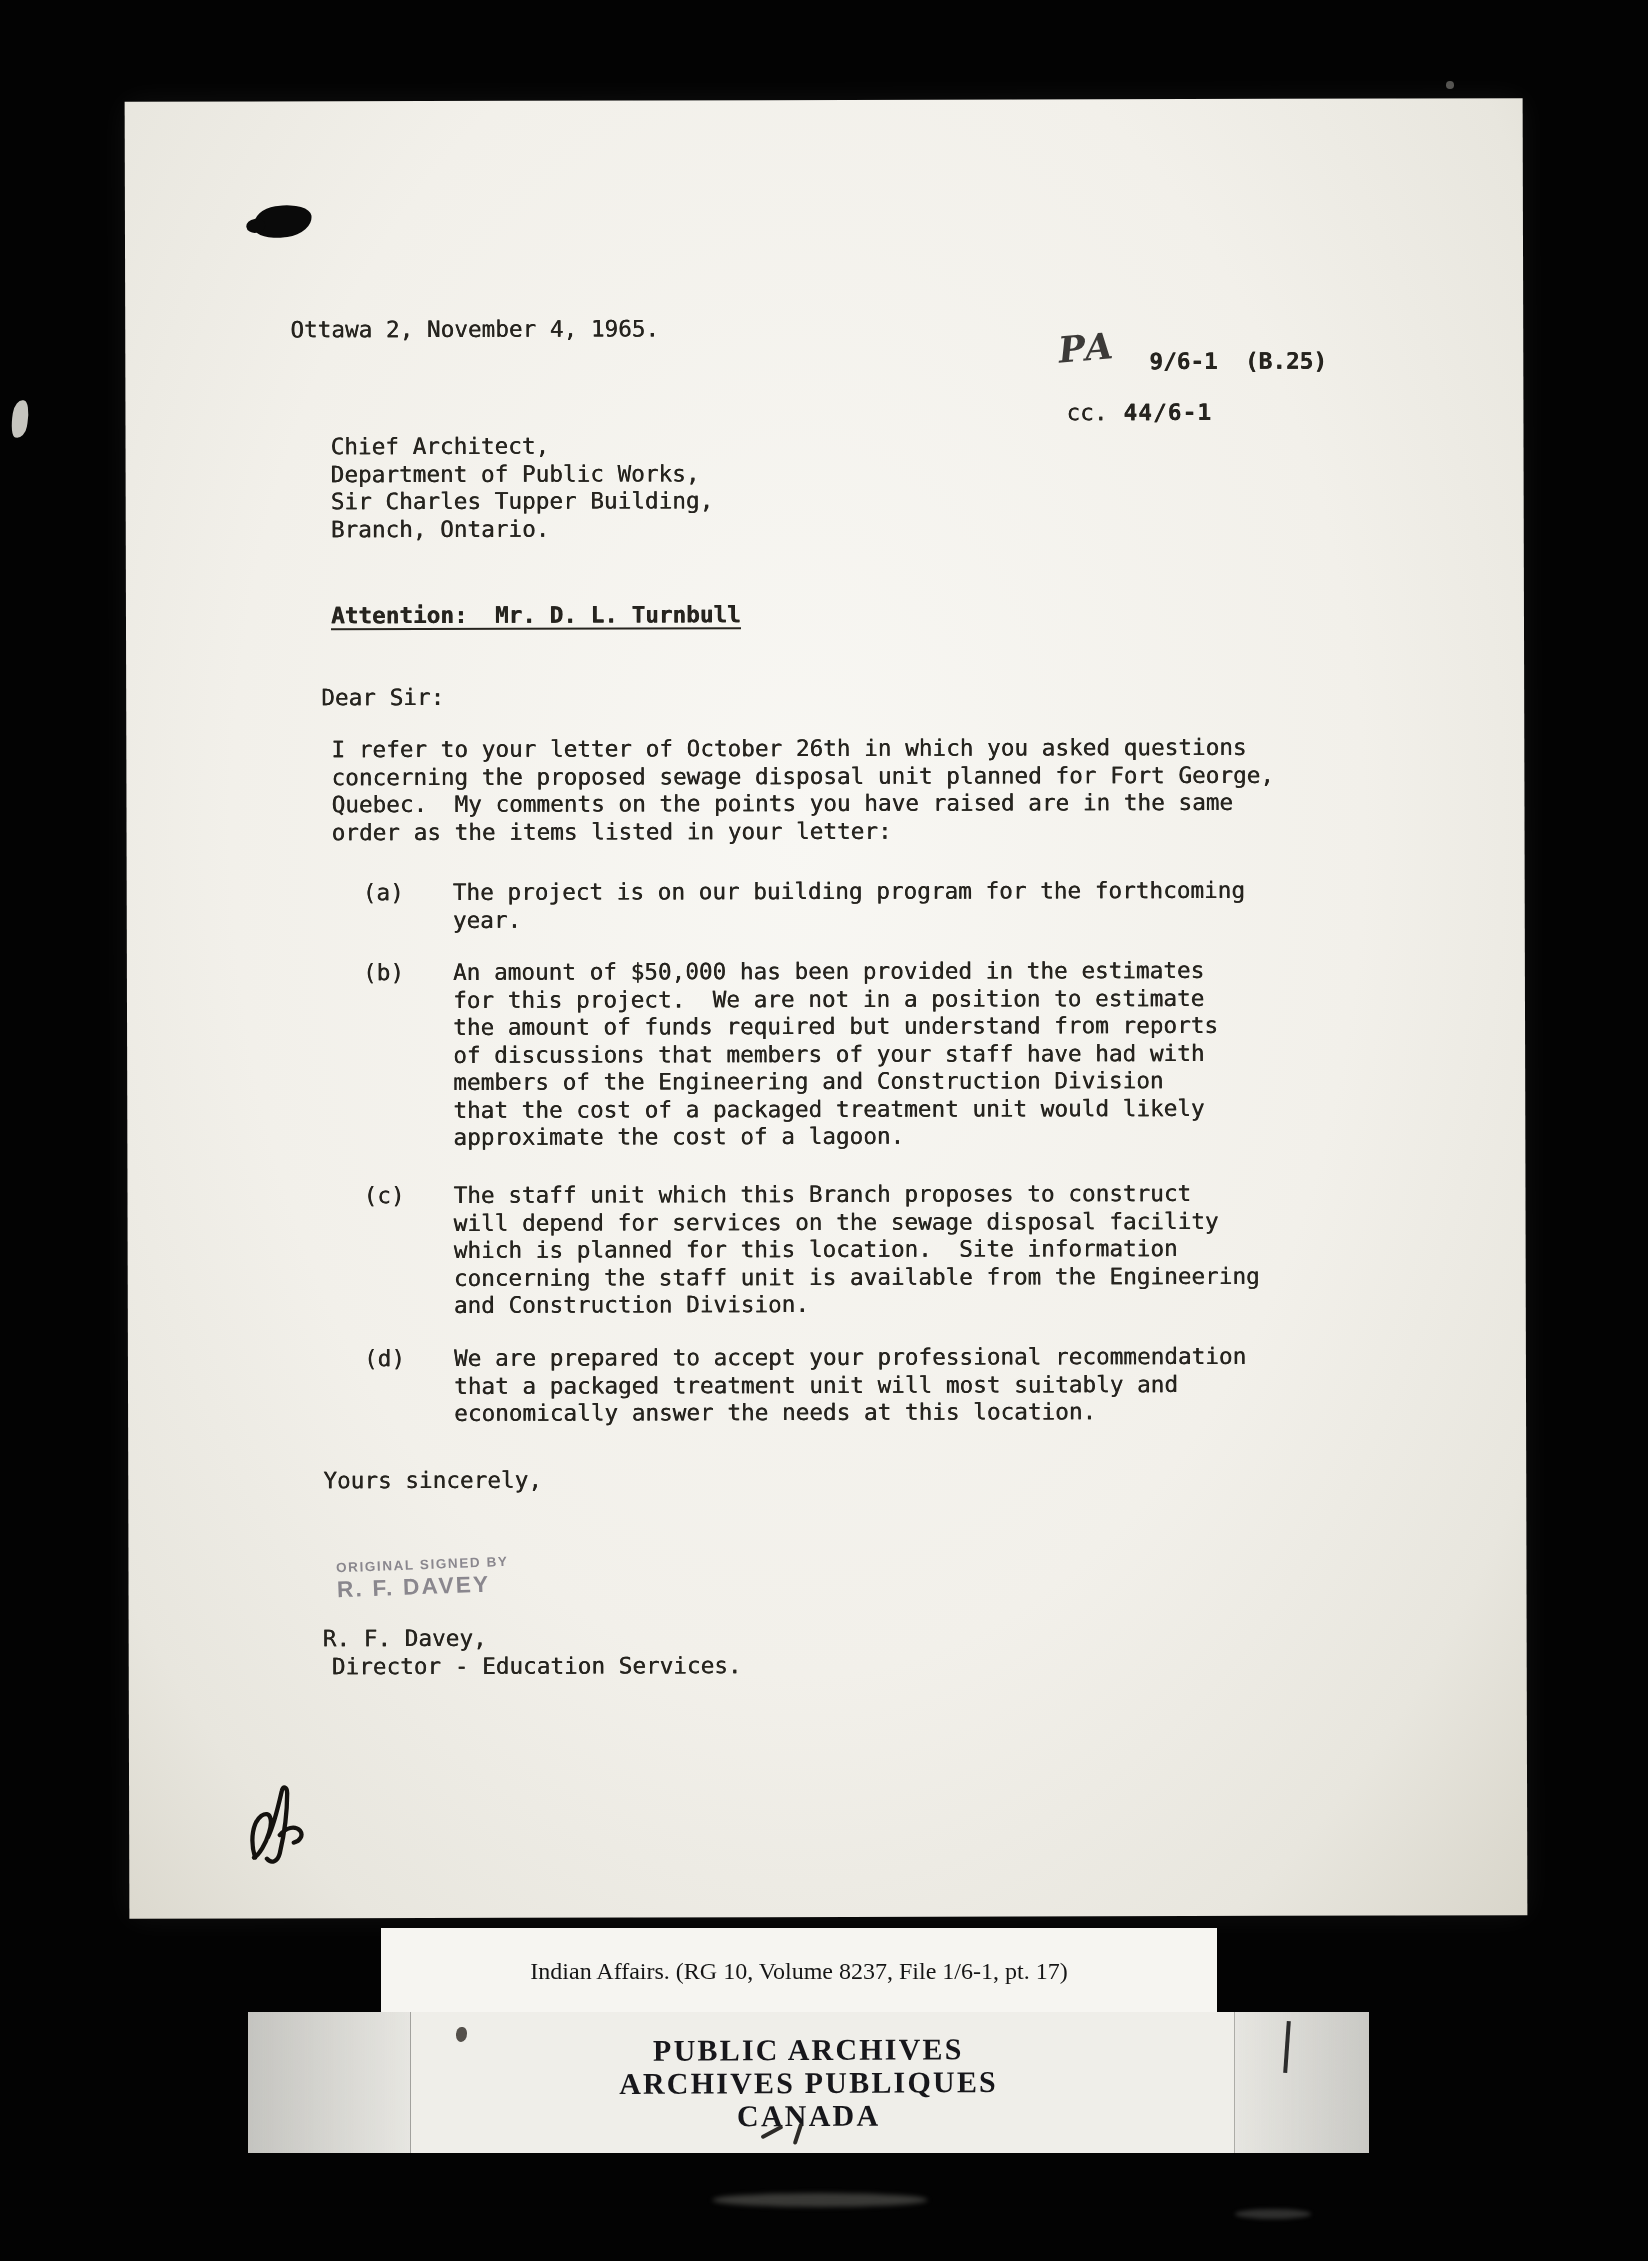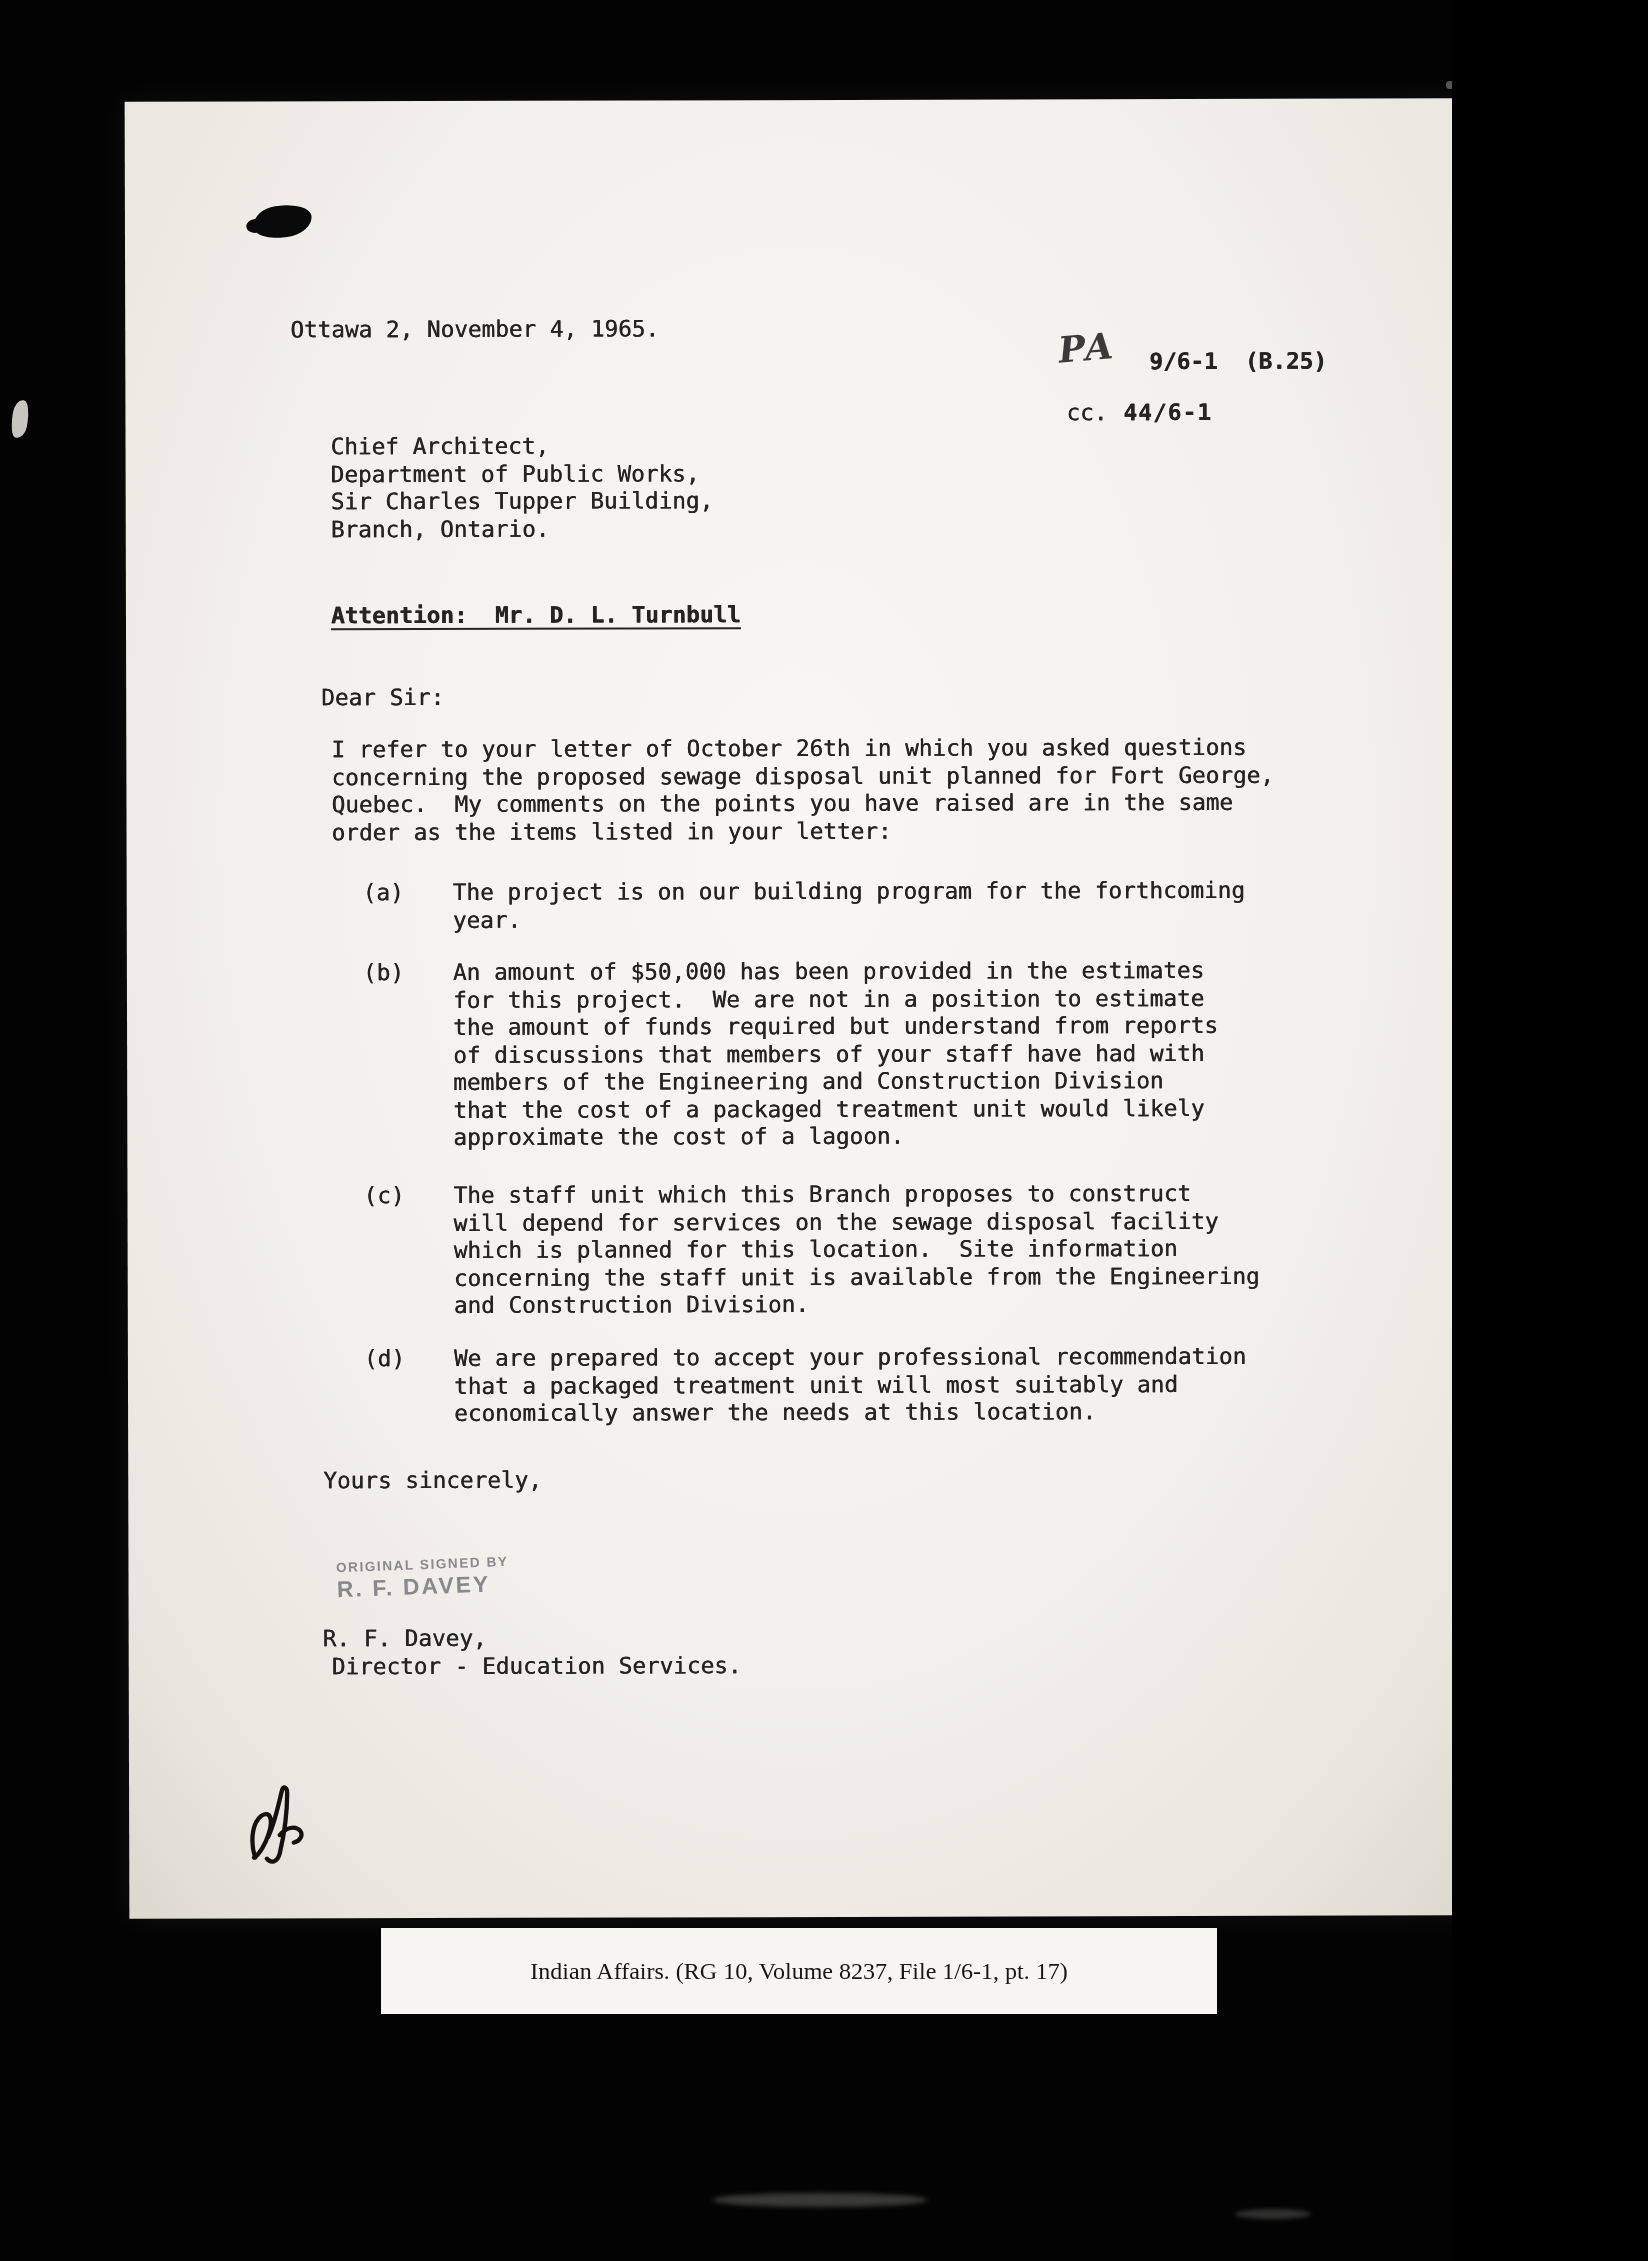--- a/index.html
+++ b/index.html
@@ -1,17 +1,17 @@
 <!DOCTYPE html>
 <html style="font-size:8.6px"><head>
 <meta charset="utf-8">
 <style>
   html,body { margin:0; padding:0; background:#000; }
   .photo {
-    position:relative; width:1452px; height:2261px;
+    position:relative; width:1648px; height:2261px;
     background:#030303; overflow:hidden;
     font-family:"DejaVu Sans Mono", monospace;
   }
 
   
   .paper {
     position:absolute; left:127px; top:100px; width:1398px; height:1817px;
     background: radial-gradient(ellipse at 48% 40%, #f8f7f3 0%, #f2f0ea 55%, #e8e6de 82%, #d8d5ca 100%);
     transform: rotate(-0.15deg);
     box-shadow: 0 0 32px rgba(255,255,255,0.06);
@@ -200,20 +200,33 @@
                M42 100 C54 76 62 40 68 14 C70 4 78 6 78 18 C78 50 72 96 64 130 C60 146 48 150 40 140
                M64 96 C76 82 92 78 102 88 C108 96 102 108 90 110" fill="none" stroke="#14120f" stroke-width="8" stroke-linecap="round" stroke-linejoin="round"></path>
     </svg>
 
   </div>
 
   <div class="caption-strip">
     <span>Indian Affairs. (RG 10, Volume 8237, File 1/6-1, pt. 17)</span>
   </div>
 
+  <div class="archives-strip">
+    <div class="tape-left"></div>
+    <div class="tape-right"></div>
+    <div class="stamp-lines">
+        <div>PUBLIC ARCHIVES</div>
+        <div>ARCHIVES PUBLIQUES</div>
+        <div>CANADA</div>
+      </div>
+    <div class="scratch-right"></div>
+    <div class="speck-strip"></div>
+    <div class="scribble-1"></div>
+    <div class="scribble-2"></div>
+  </div>
 
   <div class="speck-edge"></div>
   <div class="speck-dot"></div>
   <div class="streak-1"></div>
   <div class="streak-2"></div>
 
 </div>
 
 
 </body></html>

